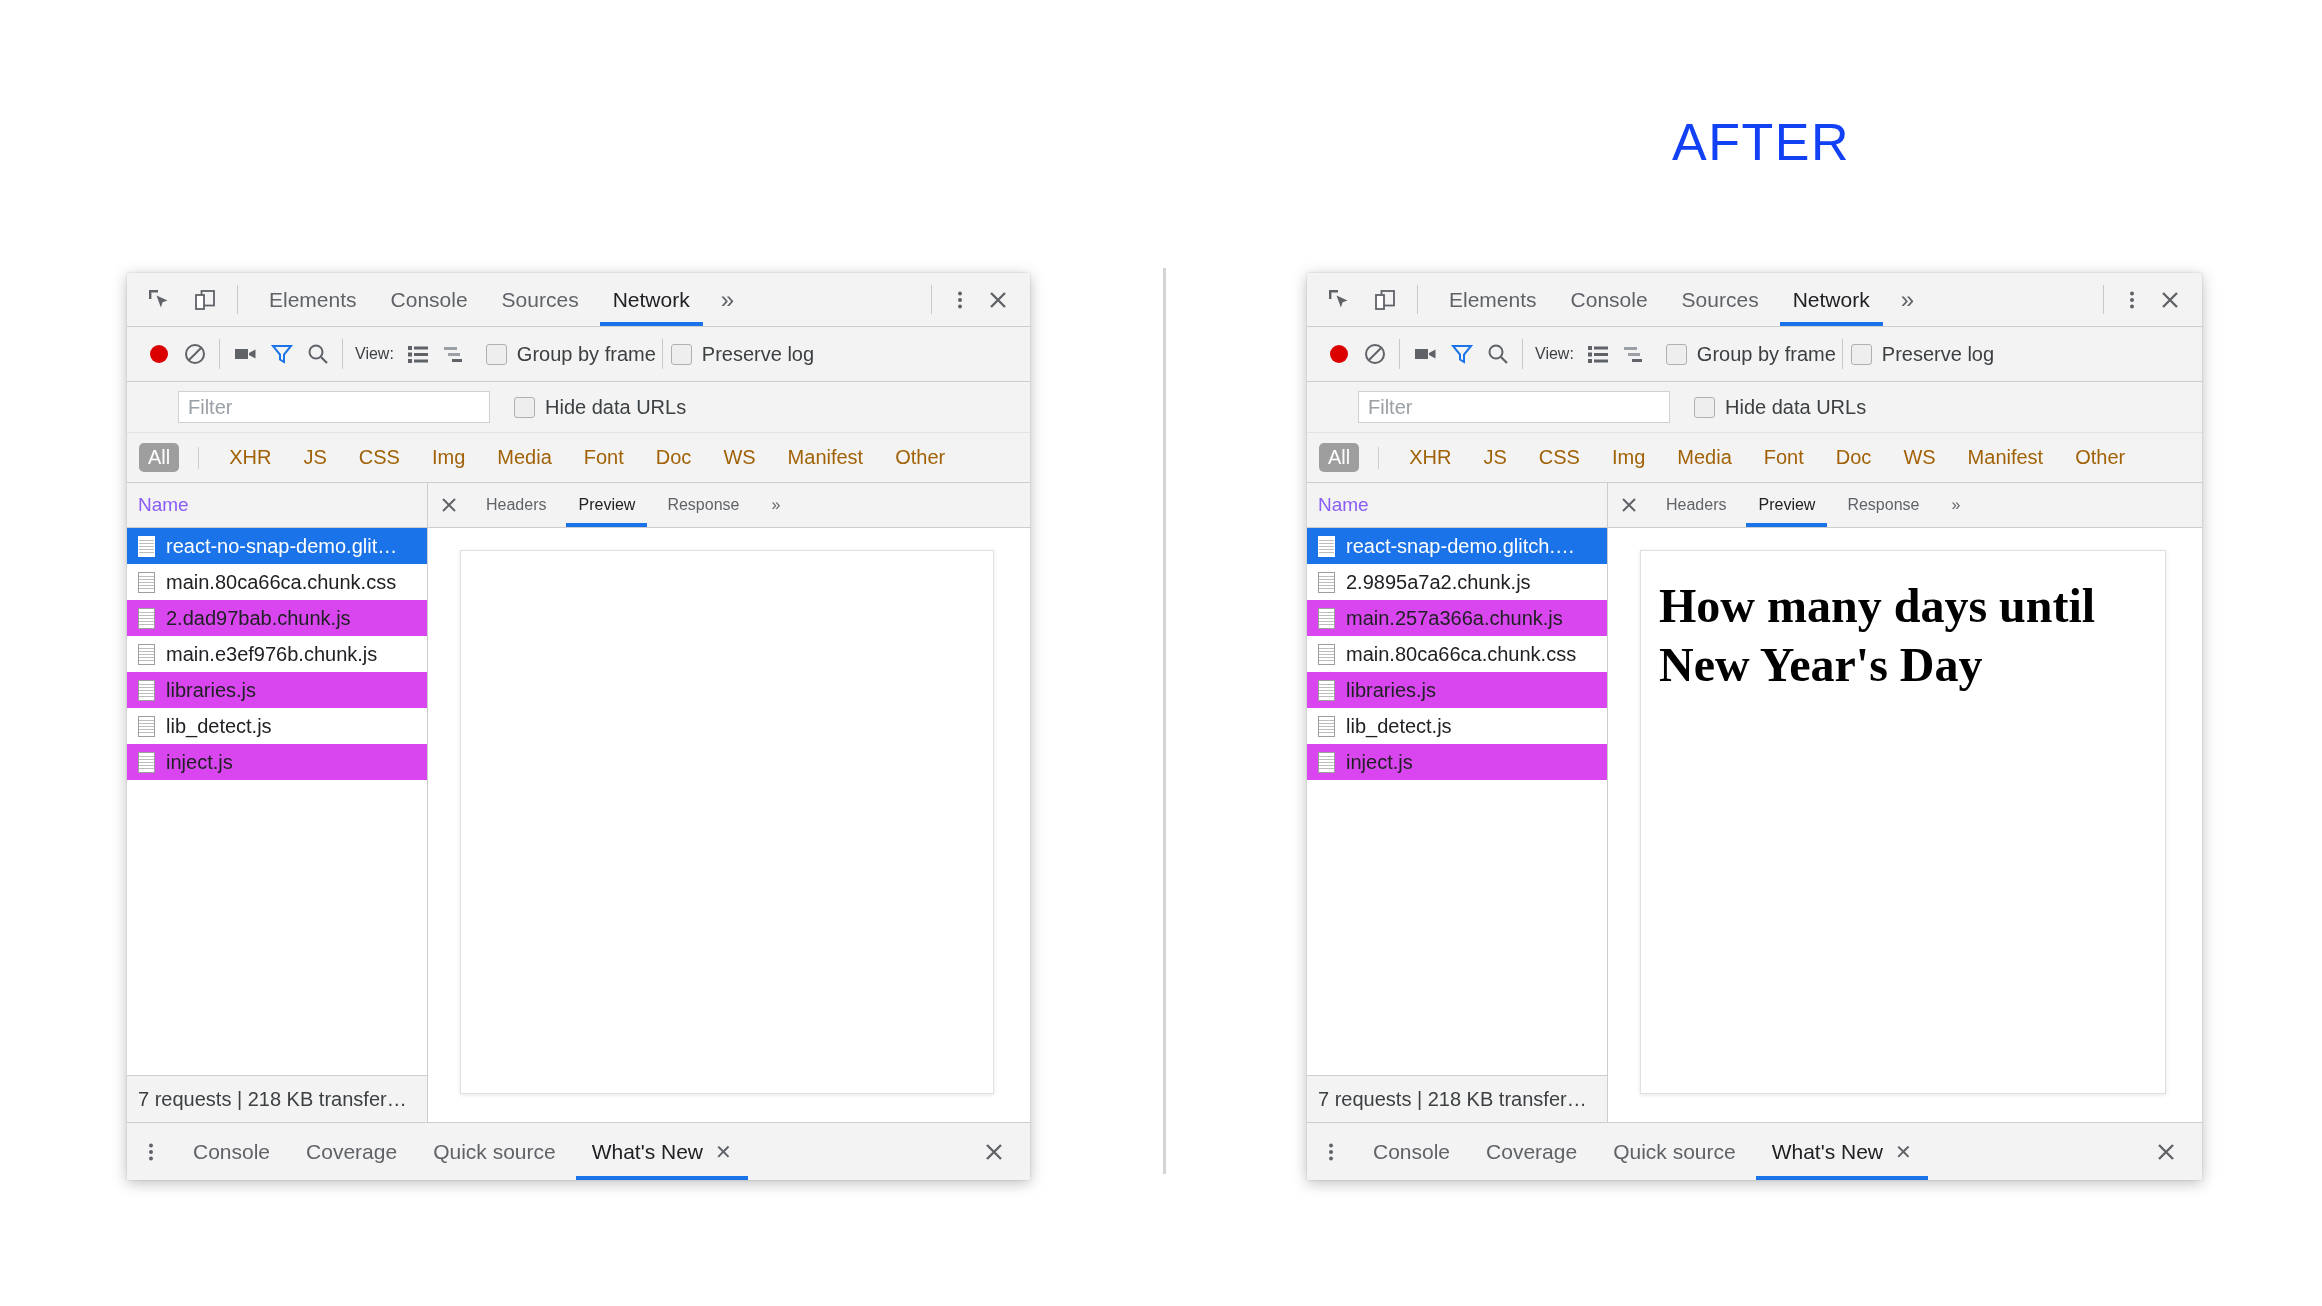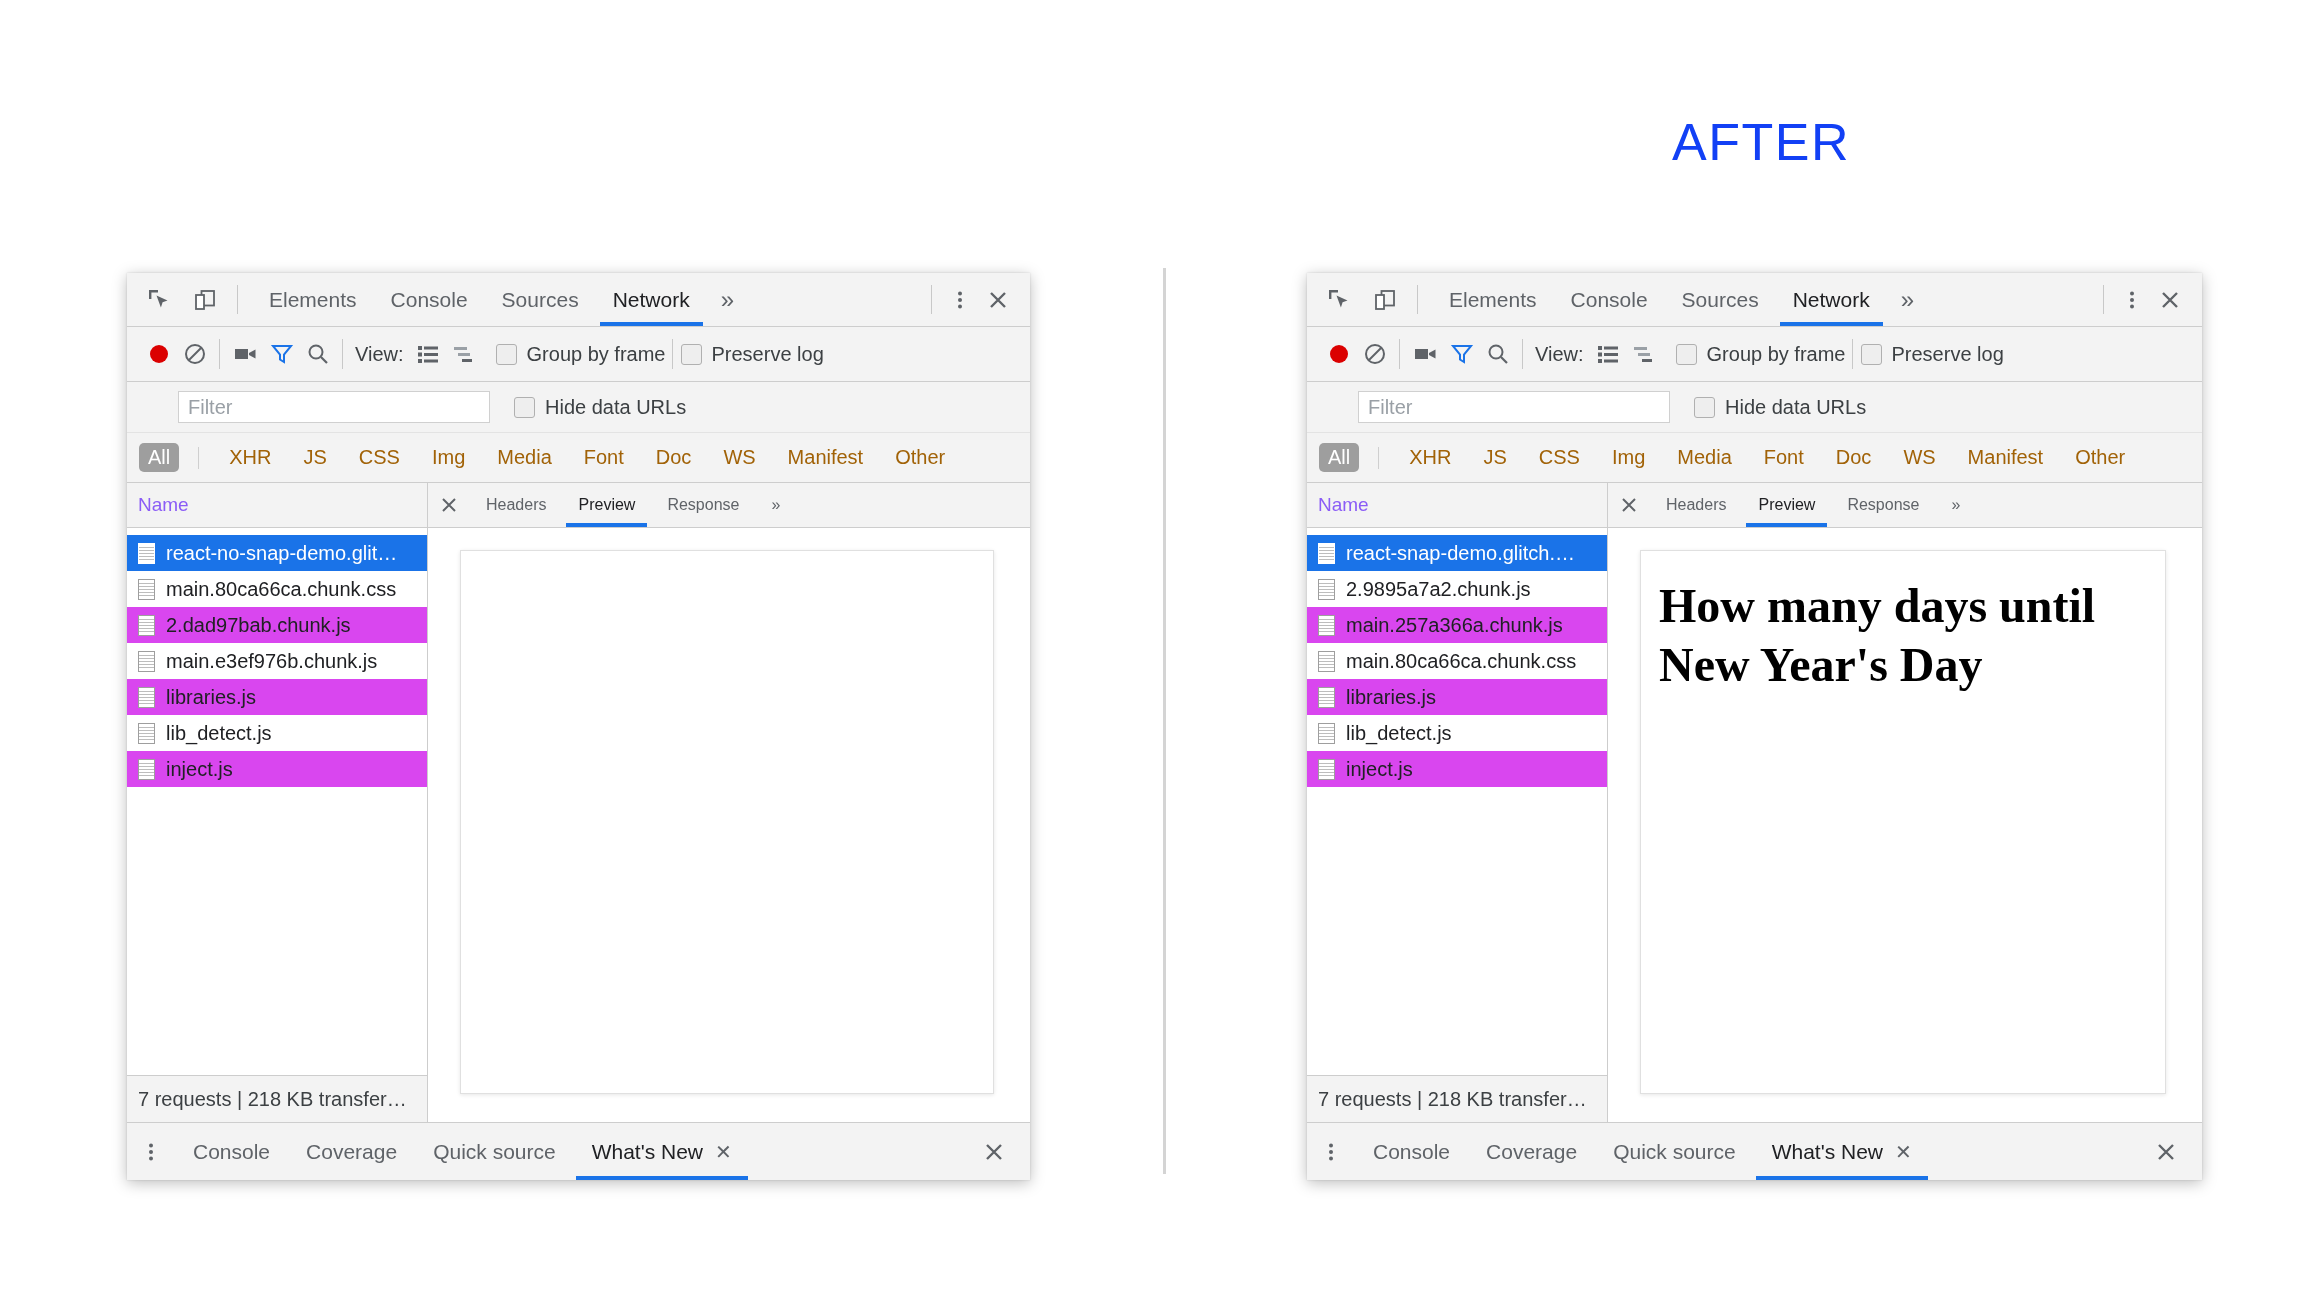--- a/index.html
+++ b/index.html
@@ -123,21 +123,21 @@
     min-height: 54px;
     display: flex;
     align-items: center;
     background: #f3f3f3;
     border-bottom: 1px solid #cdcdcd;
     padding-left: 14px;
     font-size: 20px;
     color: #3c4043;
   }
   .netbar .gap { width: 14px; }
-  .view-label { margin: 0 6px 0 4px; color: #3c4043; font-size: 20px; text-align: center; }
+  .view-label { margin: 0 6px 0 4px; color: #3c4043; font-size: 16px; text-align: center; }
   .chk {
     width: 19px; height: 19px;
     border: 1px solid #b0b0b0;
     border-radius: 3px;
     background: #eeeeee;
     display: inline-block;
     margin-right: 10px;
     flex: none;
   }
   .chk-label {
@@ -238,21 +238,21 @@
     height: 36px;
     display: flex;
     align-items: center;
     padding-left: 11px;
     font-size: 20px;
     color: #202124;
     white-space: nowrap;
     overflow: hidden;
   }
   .reqrow.odd { background: #d946ef; }
-  .reqrow.selected { background: #1a73e8; color: #ffffff; margin-top: 7px; }
+  .reqrow.selected { background: #1a73e8; color: #ffffff; }
   .doc-ico {
     width: 17px; height: 21px;
     flex: none;
     margin-right: 11px;
     border: 1px solid #9e9e9e;
     background:
       linear-gradient(to bottom,
         transparent 3px, #bdbdbd 3px, #bdbdbd 4px, transparent 4px,
         transparent 6px, #bdbdbd 6px, #bdbdbd 7px, transparent 7px,
         transparent 9px, #bdbdbd 9px, #bdbdbd 10px, transparent 10px,

